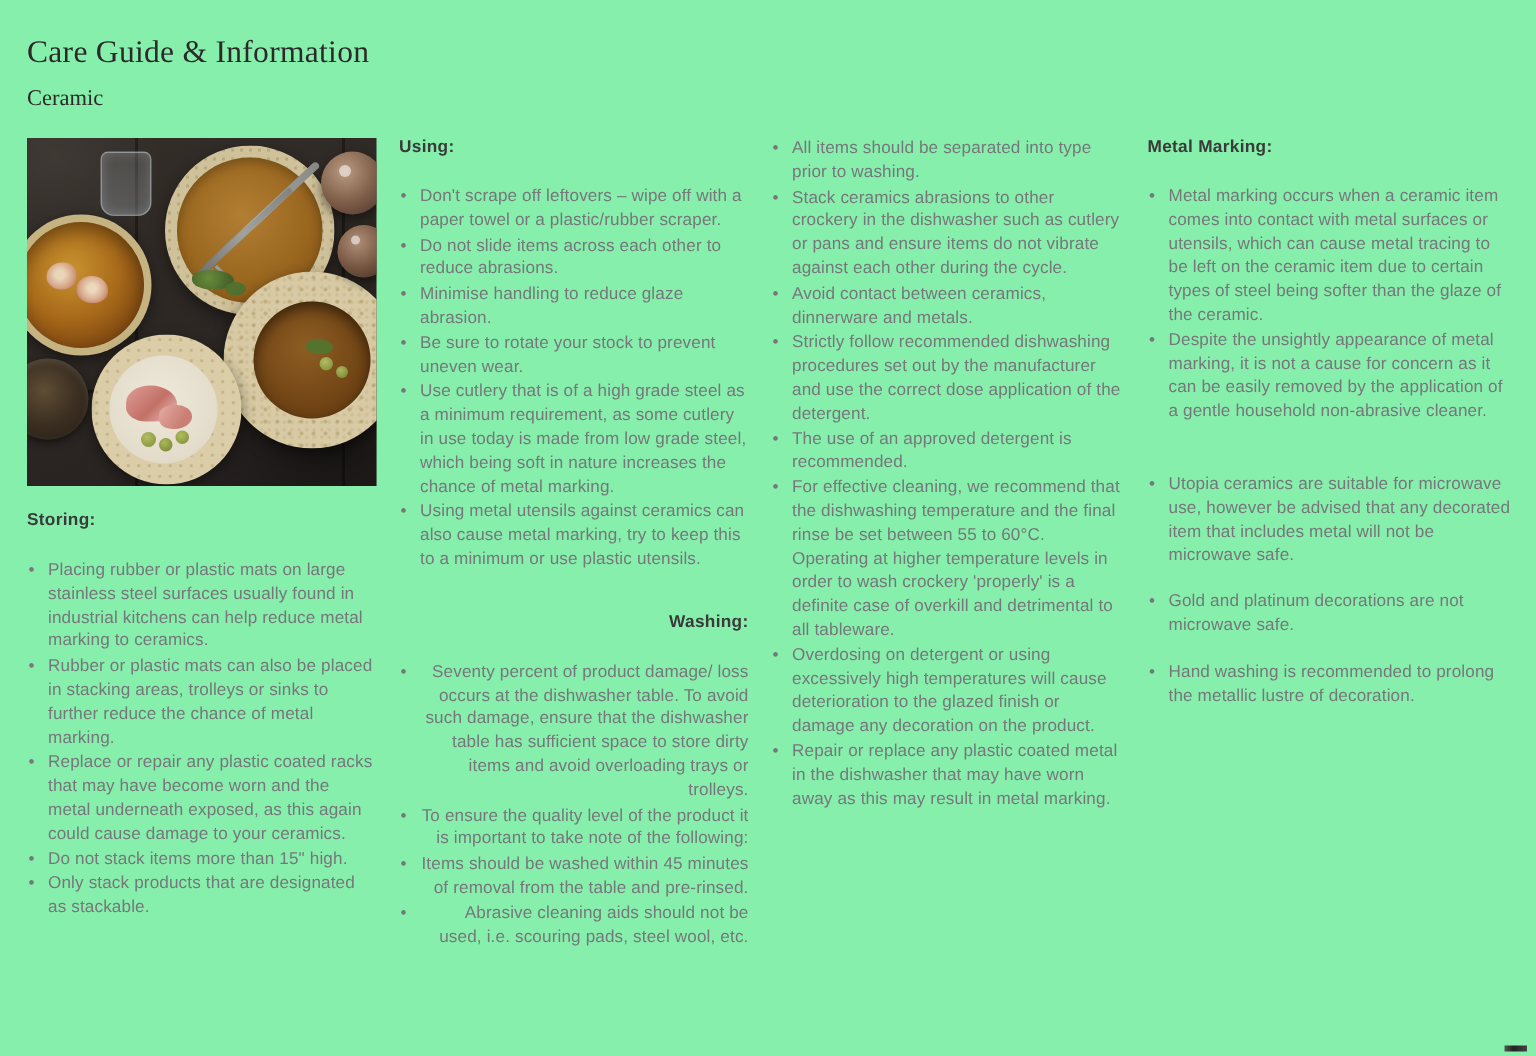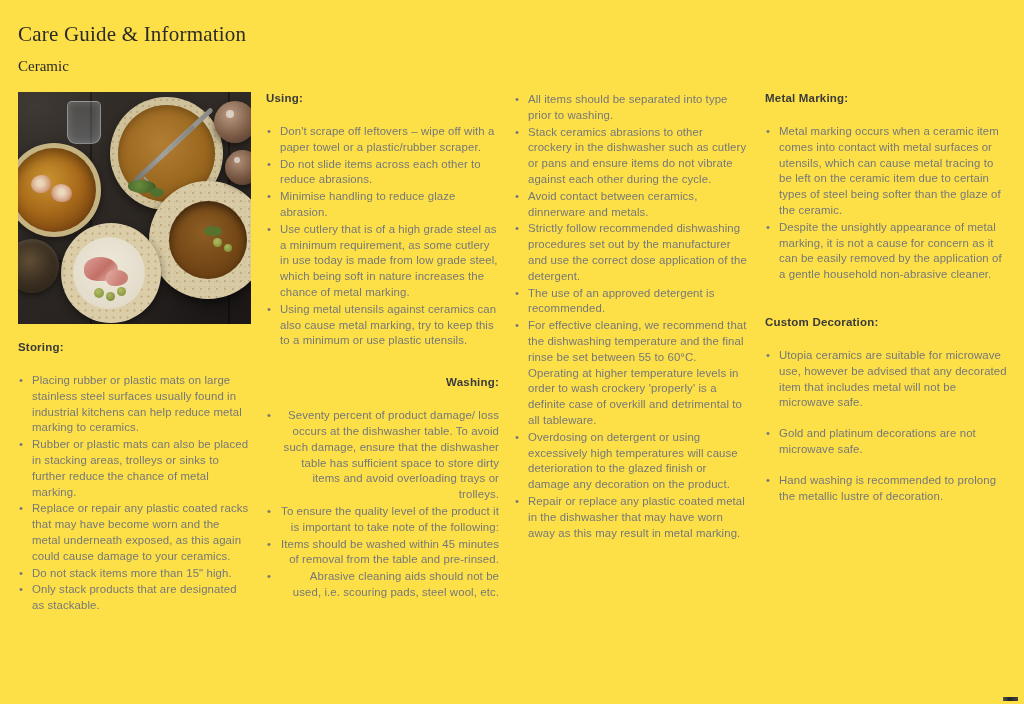--- a/index.html
+++ b/index.html
@@ -1,21 +1,21 @@
 <!DOCTYPE html>
 <html><head>
 <meta charset="utf-8">
 <style>
   * { box-sizing: border-box; margin: 0; padding: 0; }
   html, body { background: #ffffff; }
   .page {
     position: relative;
     width: 1024px;
     height: 704px;
-    background: #fde047;
+    background: #86efac;
     overflow: hidden;
     font-family: "Liberation Sans", sans-serif;
     padding-left: 18px;
   }
   .page-title {
     position: absolute;
     left: 18px; top: 22px;
     font-family: "Liberation Serif", "DejaVu Serif", serif;
     font-size: 21px;
     font-weight: 500;
@@ -289,20 +289,21 @@
       <li>Only stack products that are designated as stackable.</li>
     </ul>
   </div>
 
   <div class="col col-using">
     <h3 class="section-heading">Using:</h3>
     <ul class="bullets">
       <li>Don't scrape off leftovers – wipe off with a paper towel or a plastic/rubber scraper.</li>
       <li>Do not slide items across each other to reduce abrasions.</li>
       <li>Minimise handling to reduce glaze abrasion.</li>
+      <li>Be sure to rotate your stock to prevent uneven wear.</li>
       <li>Use cutlery that is of a high grade steel as a minimum requirement, as some cutlery in use today is made from low grade steel, which being soft in nature increases the chance of metal marking.</li>
       <li>Using metal utensils against ceramics can also cause metal marking, try to keep this to a minimum or use plastic utensils.</li>
     </ul>
     <div class="sub-section">
       <h3 class="section-heading">Washing:</h3>
       <ul class="bullets">
         <li>Seventy percent of product damage/ loss occurs at the dishwasher table. To avoid such damage, ensure that the dishwasher table has sufficient space to store dirty items and avoid overloading trays or trolleys.</li>
         <li>To ensure the quality level of the product it is important to take note of the following:</li>
         <li>Items should be washed within 45 minutes of removal from the table and pre-rinsed.</li>
         <li>Abrasive cleaning aids should not be used, i.e. scouring pads, steel wool, etc.</li>
@@ -323,21 +324,20 @@
     </ul>
   </div>
 
   <div class="col col-right">
     <h3 class="section-heading">Metal Marking:</h3>
     <ul class="bullets">
       <li>Metal marking occurs when a ceramic item comes into contact with metal surfaces or utensils, which can cause metal tracing to be left on the ceramic item due to certain types of steel being softer than the glaze of the ceramic.</li>
       <li>Despite the unsightly appearance of metal marking, it is not a cause for concern as it can be easily removed by the application of a gentle household non-abrasive cleaner.</li>
     </ul>
     <div class="sub-section-right">
-      <h3 class="section-heading">Custom Decoration:</h3>
       <ul class="bullets spaced">
         <li>Utopia ceramics are suitable for microwave use, however be advised that any decorated item that includes metal will not be microwave safe.</li>
         <li>Gold and platinum decorations are not microwave safe.</li>
         <li>Hand washing is recommended to prolong the metallic lustre of decoration.</li>
       </ul>
     </div>
   </div>
 
   <div class="corner-mark"></div>
 

